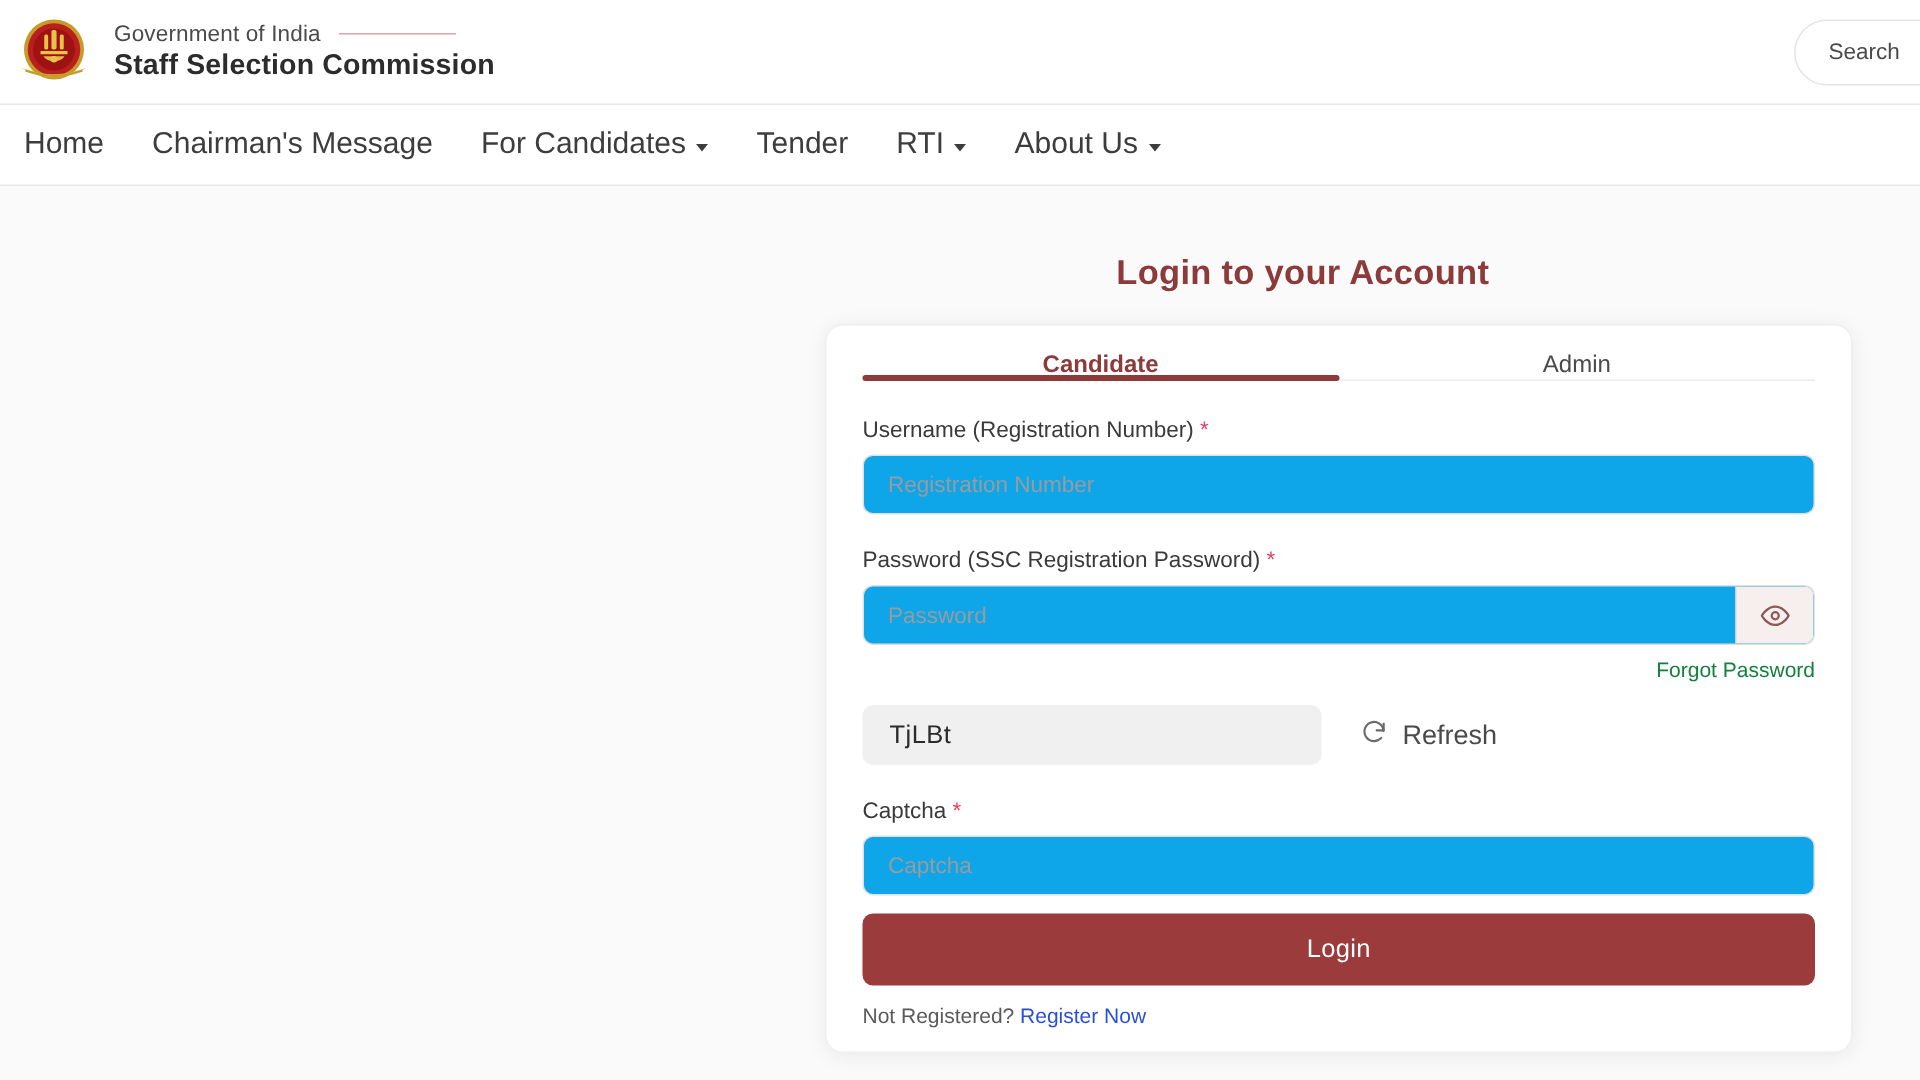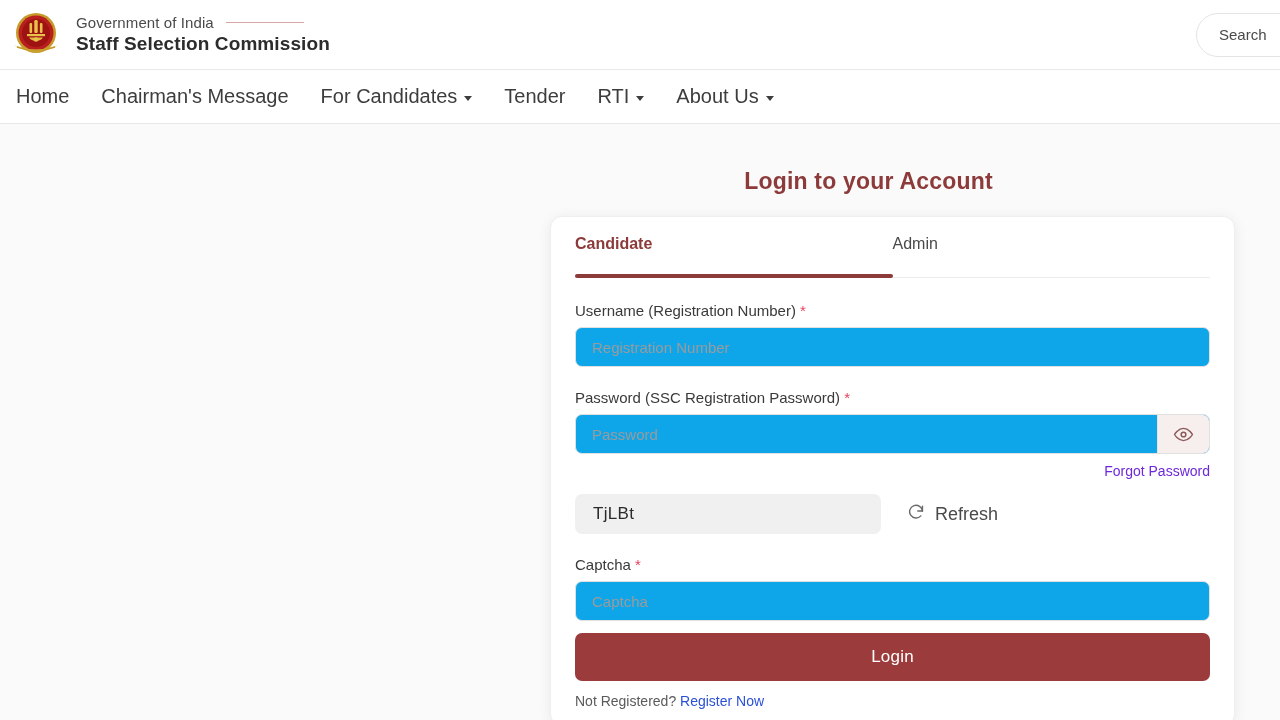--- a/index.html
+++ b/index.html
@@ -152,22 +152,23 @@
   }
 
   
   .tabs {
     display: flex;
     border-bottom: 1px solid #ececec;
   }
 
   .tab {
     flex: 1 1 50%;
+    text-align: center;
     font-size: 16px;
-    padding: 18px 0 24px 0;
+    padding: 18px 0 0 0;
     cursor: pointer;
     position: relative;
     color: #4a4a4a;
   }
 
   .tab.active {
     color: #8c3a3a;
     font-weight: bold;
   }
 
@@ -228,21 +229,21 @@
     cursor: pointer;
   }
 
   .forgot-row {
     text-align: right;
     margin: 8px 0 14px 0;
   }
 
   .forgot-link {
     font-size: 14px;
-    color: #6d28d9;
+    color: #15803d;
     text-decoration: none;
     cursor: pointer;
   }
 
   .captcha-row {
     display: flex;
     align-items: center;
     gap: 26px;
     margin-bottom: 22px;
   }

